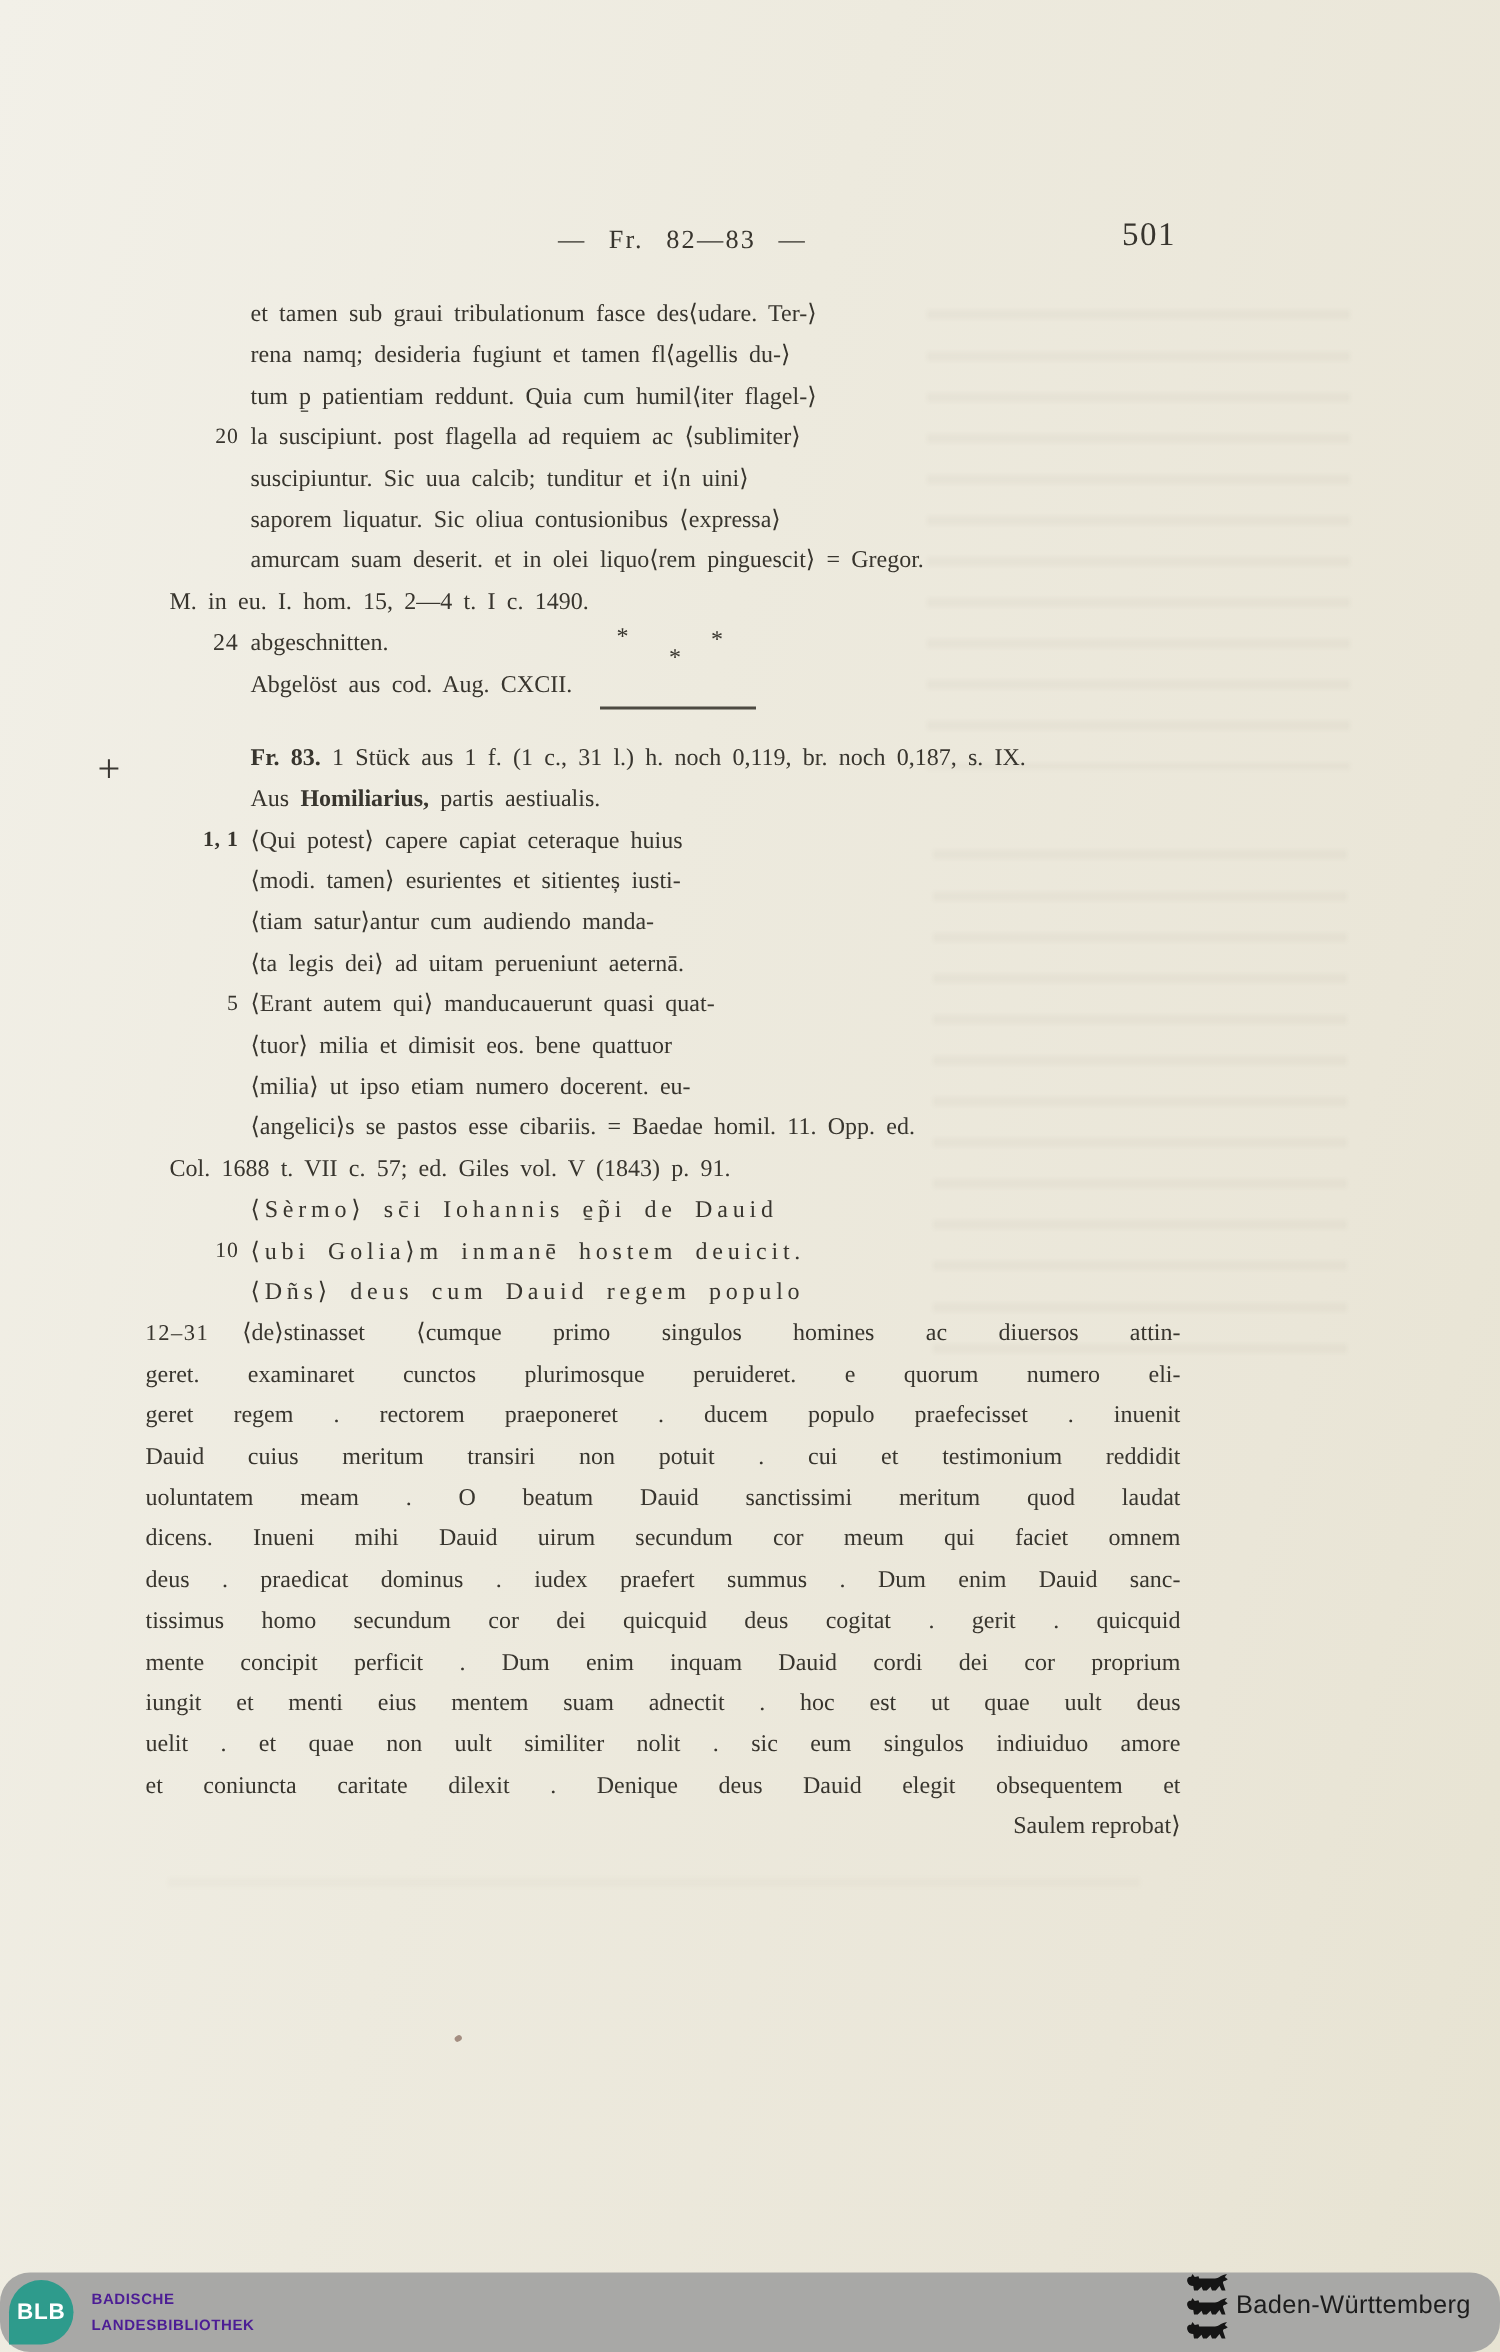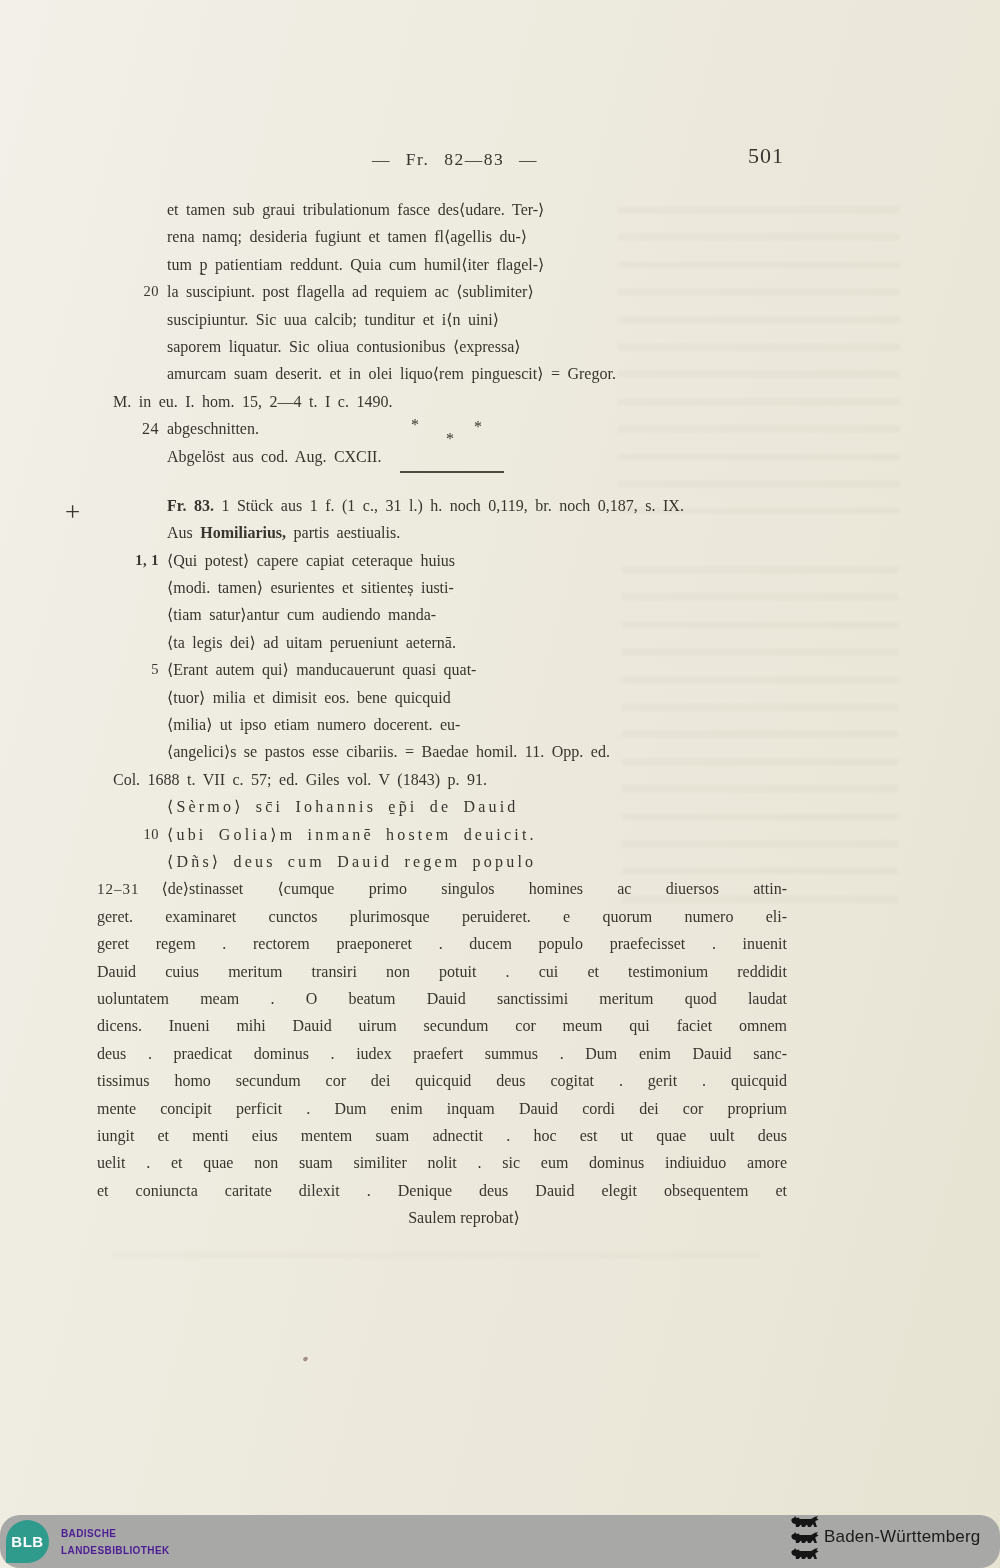--- a/index.html
+++ b/index.html
@@ -25,21 +25,21 @@
   .b{font-weight:bold;}
   .sp .tx{letter-spacing:3.2px; word-spacing:5px;}
   .stars span{position:absolute; font-size:16px;}
   .st1{left:314px; top:-4px;} .st2{left:377px; top:-2px;} .st3{left:349px; top:10px;}
   .divrow{position:relative; height:22px;}
   .rule{position:absolute; left:303px; top:1px; width:104px; border-top:2px solid #4d4a42;}
   
   .pr{position:relative; height:27.4px; line-height:27.4px; overflow:hidden;
       text-align:justify; text-justify:inter-word;}
   .pr:not(.last)::after{content:""; display:inline-block; width:100%; height:0;}
-  .pr.last{text-align:center;margin-left:44px;}
+  .pr.last{text-align:right;margin-left:44px;}
   .pnum{font-size:15px; letter-spacing:1px; margin-right:22px;}
   
   .plus{position:absolute; left:65px; top:497px; font-size:27px; color:#3b3833;}
   .speck{position:absolute; left:303px; top:1357px; width:5px; height:4px;
          background:rgba(104,66,52,.55); border-radius:50%; transform:rotate(-30deg);}
   
   .ghost{position:absolute; opacity:.5; filter:blur(1.4px);
     background:repeating-linear-gradient(180deg,
       rgba(0,0,0,0) 0 9px, rgba(126,112,90,.10) 9px 15px, rgba(0,0,0,0) 15px 27.4px);}
   .g1{left:618px; top:198px; width:282px; height:315px;}
@@ -144,21 +144,21 @@
     <div class="row">
         <span class="ln"></span>
         <span class="tx">⟨ta legis dei⟩ ad uitam perueniunt aeternā.</span>
       </div>
     <div class="row">
         <span class="ln">5</span>
         <span class="tx">⟨Erant autem qui⟩ manducauerunt quasi quat-</span>
       </div>
     <div class="row">
         <span class="ln"></span>
-        <span class="tx">⟨tuor⟩ milia et dimisit eos. bene quicquid</span>
+        <span class="tx">⟨tuor⟩ milia et dimisit eos. bene quattuor</span>
       </div>
     <div class="row">
         <span class="ln"></span>
         <span class="tx">⟨milia⟩ ut ipso etiam numero docerent. eu-</span>
       </div>
     <div class="row">
         <span class="ln"></span>
         <span class="tx"><span>⟨angelici⟩s se pastos esse cibariis. = </span><span class="it">Baedae homil. 11.  Opp. ed.</span></span>
       </div>
     <div class="row">
@@ -181,21 +181,21 @@
     <div class="pr"><span class="pnum">12–31</span><span>⟨de⟩stinasset ⟨cumque primo singulos homines ac diuersos attin-</span></div>
     <div class="pr"><span>geret. examinaret cunctos plurimosque peruideret. e quorum numero eli-</span></div>
     <div class="pr"><span>geret regem . rectorem praeponeret . ducem populo praefecisset . inuenit</span></div>
     <div class="pr"><span>Dauid cuius meritum transiri non potuit . cui et testimonium reddidit</span></div>
     <div class="pr"><span>uoluntatem meam . O beatum Dauid sanctissimi meritum quod laudat</span></div>
     <div class="pr"><span>dicens.  Inueni mihi Dauid uirum secundum cor meum qui faciet omnem</span></div>
     <div class="pr"><span>deus . praedicat dominus . iudex praefert summus . Dum enim Dauid sanc-</span></div>
     <div class="pr"><span>tissimus homo secundum cor dei quicquid deus cogitat . gerit . quicquid</span></div>
     <div class="pr"><span>mente concipit perficit . Dum enim inquam Dauid cordi dei cor proprium</span></div>
     <div class="pr"><span>iungit et menti eius mentem suam adnectit . hoc est ut quae uult deus</span></div>
-    <div class="pr"><span>uelit . et quae non suam similiter nolit . sic eum dominus indiuiduo amore</span></div>
+    <div class="pr"><span>uelit . et quae non uult similiter nolit . sic eum singulos indiuiduo amore</span></div>
     <div class="pr"><span>et coniuncta caritate dilexit . Denique deus Dauid elegit obsequentem et</span></div>
     <div class="pr last"><span>Saulem reprobat⟩</span></div>
   </div>
 
   <div class="footer">
     <div class="blb">
       <span class="blb-txt">BLB</span>
     </div>
     <div class="libname">
       <div>BADISCHE</div>

